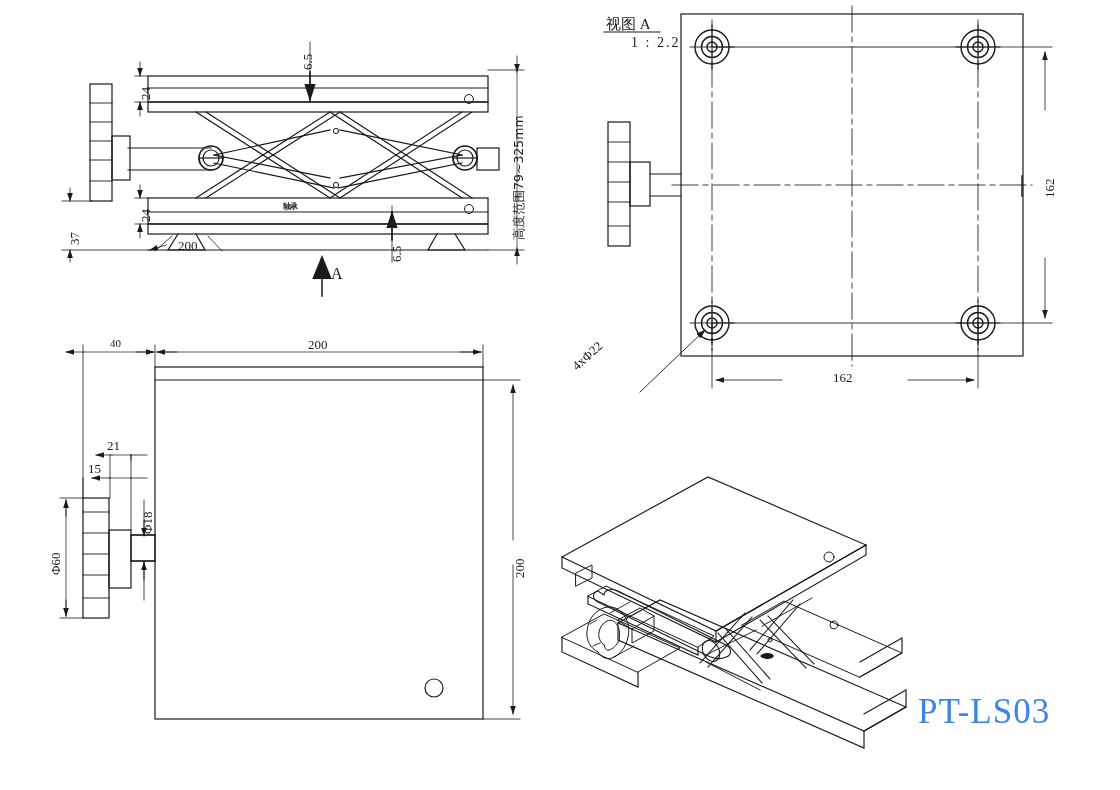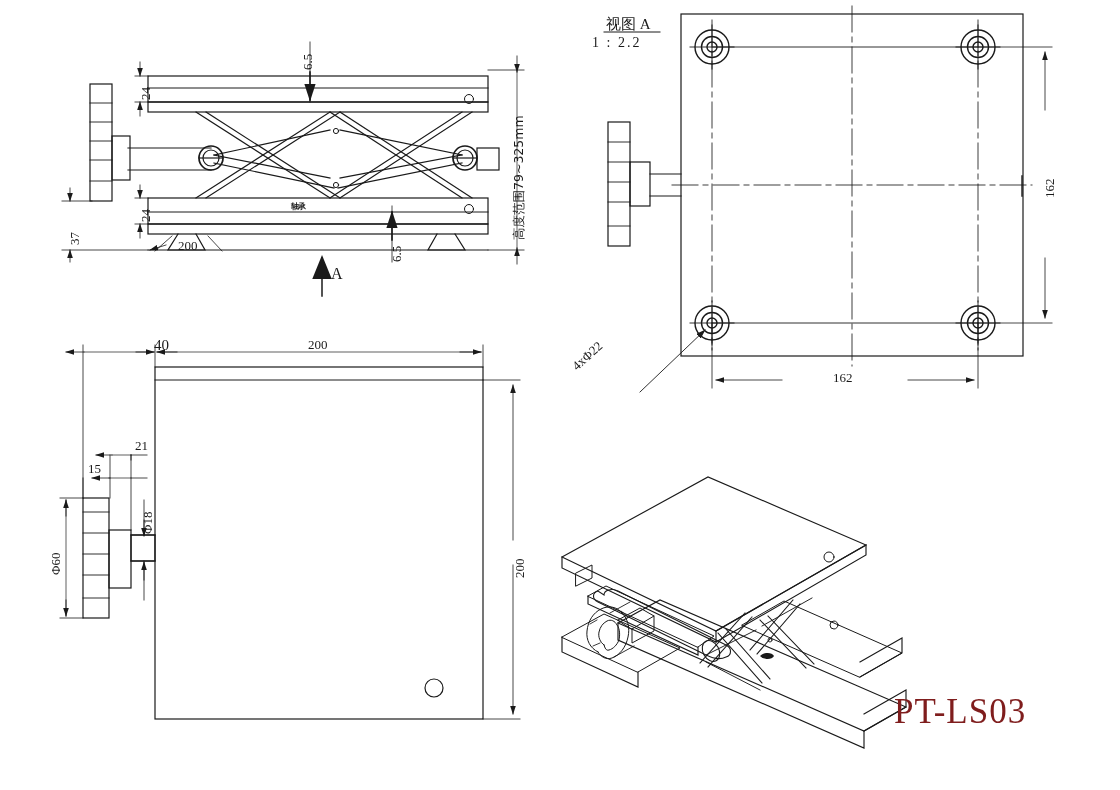--- a/index.html
+++ b/index.html
@@ -5,22 +5,22 @@
   html,body{margin:0;padding:0;background:#ffffff;}
   body{
     width:1120px;height:790px;position:relative;overflow:hidden;
     font-family:"Liberation Serif", serif;
     color:#111;
   }
   #sheet{position:absolute;left:0;top:0;width:1120px;height:790px;}
   .lbl{position:absolute;white-space:nowrap;font-family:"Liberation Serif",serif;color:#1a1a1a;}
   .vt{transform-origin:0 0;}
   #title{
-    position:absolute;left:894px;top:692px;
-    font-size:35px;letter-spacing:1px;font-family:"Liberation Serif",serif;color:#7f1d1d;
+    position:absolute;left:918px;top:692px;
+    font-size:35px;letter-spacing:1px;font-family:"Liberation Serif",serif;color:#3b82f6;
   }
   .cjk{font-family:"DejaVu Sans",sans-serif;}
 </style>
 </head>
 <body>
 
 <svg id="sheet" viewBox="0 0 1120 790">
   <defs>
     <marker id="ar" markerWidth="11" markerHeight="7" refX="10" refY="3.5" orient="auto">
       <path d="M0,0 L11,3.5 L0,7 z" fill="#1a1a1a"></path>
@@ -328,37 +328,37 @@
 <div class="lbl vt" style="left:138px;top:222px;font-size:13px;transform:rotate(-90deg);">24</div>
 
 <div class="lbl" style="left:178px;top:238px;font-size:13px;">200</div>
 
 <div class="lbl vt" style="left:389px;top:262px;font-size:13px;transform:rotate(-90deg);">6.5</div>
 
 <div class="lbl vt cjk" style="left:511px;top:240px;font-size:12.5px;transform:rotate(-90deg);">高度范围79~325mm</div>
 
 <div class="lbl" style="left:331px;top:265px;font-size:16px;">A</div>
 
-<div class="lbl cjk" style="left:283px;top:201px;font-size:8px;font-weight:bold;letter-spacing:-1px;margin-left:8px;">轴承</div>
+<div class="lbl cjk" style="left:283px;top:201px;font-size:8px;font-weight:bold;letter-spacing:-1px;">轴承</div>
 
 <div class="lbl cjk" style="left:606px;top:15px;font-size:15px;font-family:Liberation Serif, serif;">视图 A</div>
 
-<div class="lbl" style="left:592px;top:35px;font-size:14px;letter-spacing:2px;">1 : 2.2</div>
+<div class="lbl" style="left:631px;top:35px;font-size:14px;letter-spacing:2px;">1 : 2.2</div>
 
 <div class="lbl vt" style="left:1042px;top:198px;font-size:13px;transform:rotate(-90deg);">162</div>
 
 <div class="lbl" style="left:833px;top:370px;font-size:13px;">162</div>
 
 <div class="lbl" style="left:569px;top:362px;font-size:13px;transform:rotate(-42deg);transform-origin:0 0;">4xΦ22</div>
 
-<div class="lbl" style="left:110px;top:337px;font-size:15px;margin-left:44px;">40</div>
+<div class="lbl" style="left:110px;top:337px;font-size:11px;">40</div>
 
 <div class="lbl" style="left:308px;top:337px;font-size:13px;">200</div>
 
-<div class="lbl" style="left:135px;top:438px;font-size:13px;">21</div>
+<div class="lbl" style="left:107px;top:438px;font-size:13px;">21</div>
 
 <div class="lbl" style="left:88px;top:461px;font-size:13px;">15</div>
 
 <div class="lbl vt" style="left:48px;top:575px;font-size:13px;transform:rotate(-90deg);">Φ60</div>
 
 <div class="lbl vt" style="left:140px;top:534px;font-size:13px;transform:rotate(-90deg);">Φ18</div>
 
 <div class="lbl vt" style="left:512px;top:578px;font-size:13px;transform:rotate(-90deg);">200</div>
 
 <div id="title">PT-LS03</div>

